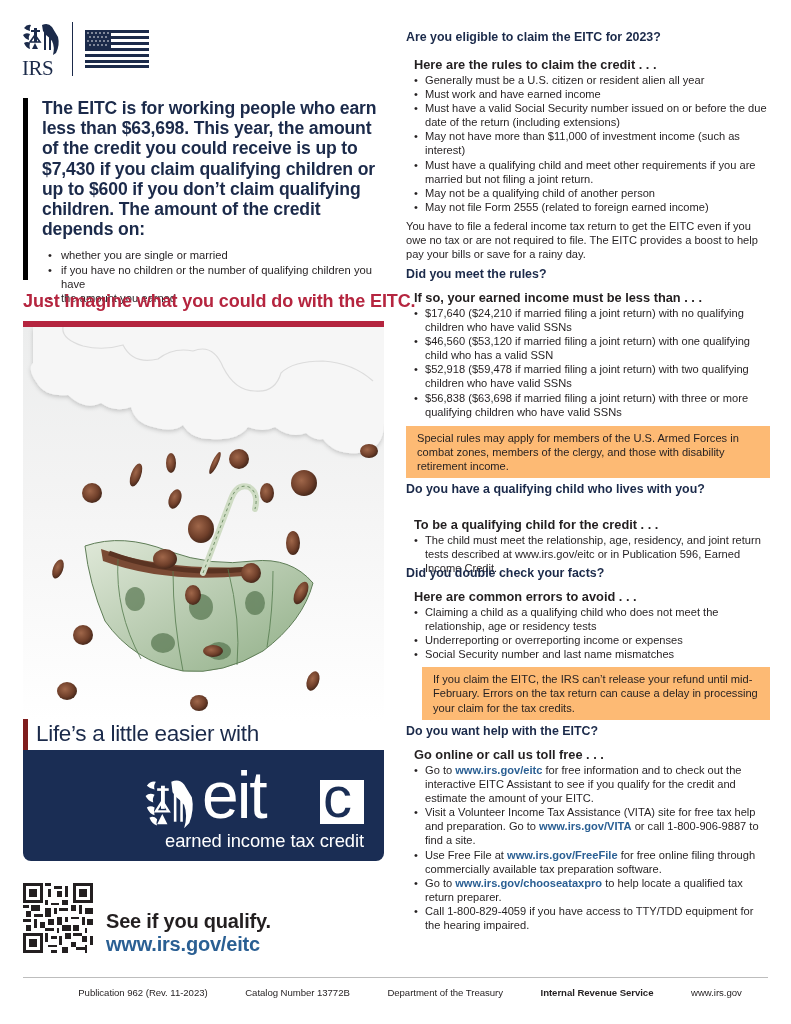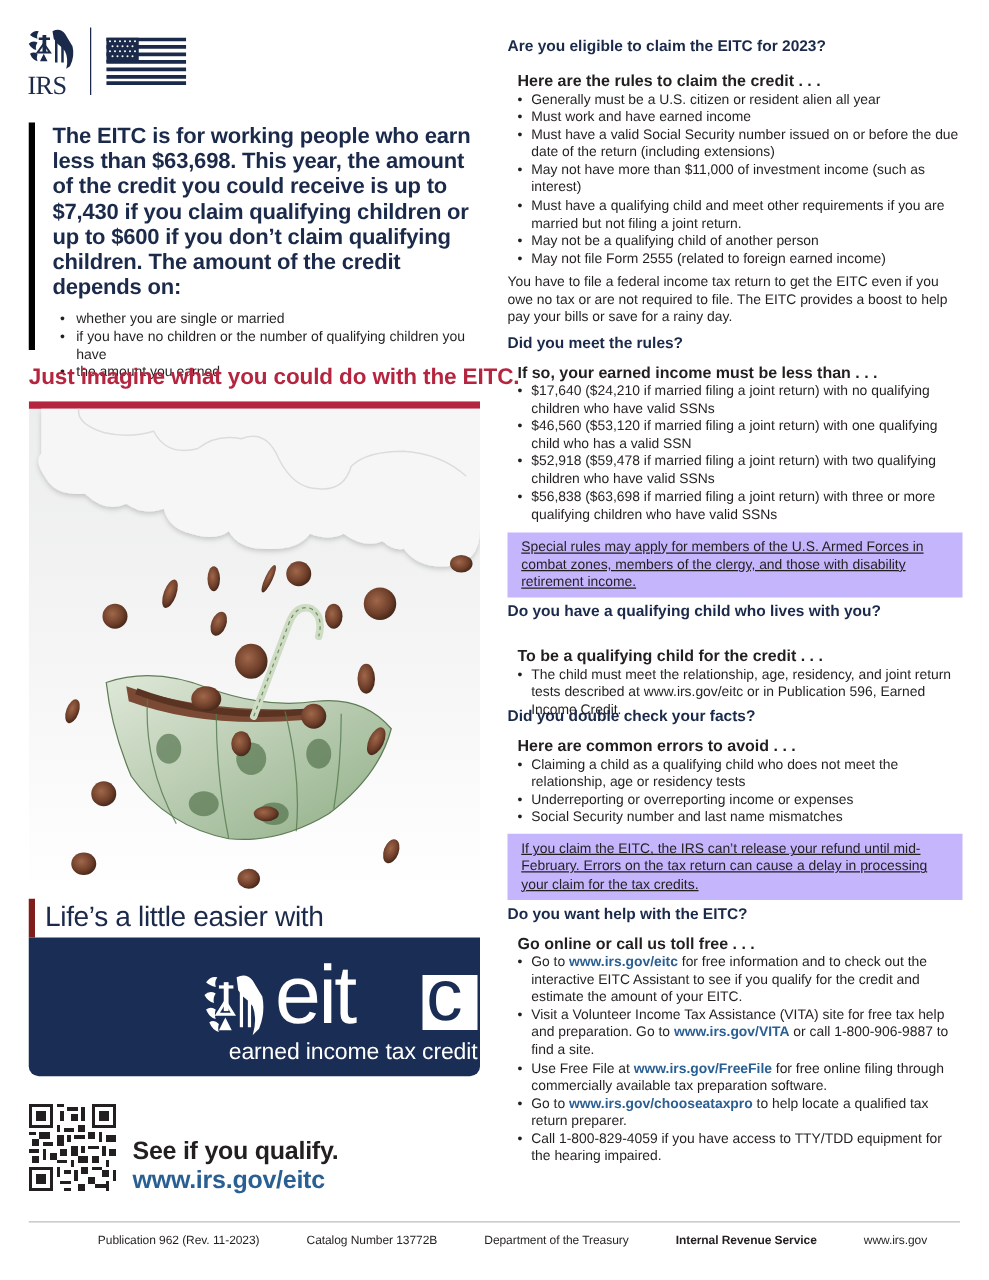--- a/index.html
+++ b/index.html
@@ -25,39 +25,39 @@
 
   
   .illus { position: absolute; left: 23px; top: 321px; width: 361px; height: 400px; overflow: hidden; }
   .illus-bar { position: absolute; left: 0; top: 0; width: 100%; height: 6px; background: #b5253f; }
   .illus-bg { position: absolute; left: 0; top: 6px; width: 100%; height: 394px; background: linear-gradient(180deg, #eceded 0%, #f4f4f4 45%, #ffffff 100%); }
   .illus svg { position: absolute; left: 0; top: 0; }
 
   
   .life { position: absolute; left: 23px; top: 719px; height: 31px; border-left: 5px solid #7f1d1d; padding-left: 8px; font-size: 22.5px; color: #1b2a4a; line-height: 30px; letter-spacing: -0.3px; }
   .eitc-box { position: absolute; left: 23px; top: 750px; width: 361px; height: 111px; background: #1a2d54; border-radius: 0 0 8px 8px; }
-  .eitc-logo { position: absolute; right: 2px; top: 18px; width: 220px; height: 84px; }
+  .eitc-logo { position: absolute; right: 20px; top: 18px; width: 220px; height: 84px; }
   .eitc-word { position: absolute; left: 58px; top: -6px; font-size: 66px; color: #ffffff; font-weight: normal; letter-spacing: -2px; line-height: 66px; }
   .eitc-c-box { position: absolute; right: 0; top: 12px; width: 44px; height: 44px; background: #ffffff; }
   .eitc-c-box span { position: absolute; left: 3px; top: -14px; font-size: 58px; color: #1a2d54; line-height: 62px; }
   .eitc-tag { position: absolute; right: 0; top: 62px; font-size: 18.4px; color: #ffffff; letter-spacing: -0.1px; white-space: nowrap; }
   .eitc-eagle { position: absolute; left: 0; top: 10px; }
 
   
   .qr { position: absolute; left: 23px; top: 883px; width: 70px; height: 70px; }
   .qualify { position: absolute; left: 106px; top: 910px; }
   .qualify-title { font-size: 20px; font-weight: bold; color: #231f20; line-height: 23px; letter-spacing: -0.2px; }
   .qualify-url { font-size: 20px; font-weight: bold; color: #2a5f93; line-height: 23px; letter-spacing: -0.2px; }
   .h2 { font-size: 12.4px; font-weight: bold; color: #1b2a4a; line-height: 16px; }
   .h3 { font-size: 12.8px; font-weight: bold; color: #231f20; line-height: 16px; margin-left: 8px; margin-top: 6px; }
   .blist { list-style: none; margin-left: 8px; }
   .blist li { position: relative; font-size: 11.1px; line-height: 14.1px; padding-left: 11px; color: #231f20; }
   .blist li::before { content: "•"; position: absolute; left: 0; top: 0; }
   .para { font-size: 11.1px; line-height: 14.1px; color: #231f20; margin-top: 5px; }
-  .gray { background: #c4b5fd; padding: 5px 10px 5px 11px; font-size: 11.1px; line-height: 14.1px; color: #231f20; text-decoration: underline; }
+  .gray { background: #fdba74; padding: 5px 10px 5px 11px; font-size: 11.1px; line-height: 14.1px; color: #231f20; }
   .link { color: #2a5f93; font-weight: bold; }
 
   .sec { position: absolute; left: 406px; width: 364px; }
 
   
   .footer-rule { position: absolute; left: 23px; top: 977px; width: 745px; height: 1px; background: #bdbdbd; }
   .footer { position: absolute; left: 0; top: 987px; width: 791px; text-align: center; font-size: 9.6px; color: #231f20; letter-spacing: -0.05px; }
   .footer span { margin: 0 3px; padding-left: 29px; }
   .footer b { font-weight: bold; }
 </style>
@@ -331,21 +331,21 @@
 </div>
 
 <div class="sec" style="top:565px;">
   <div class="h2">Did you double check your facts?</div>
   <div class="h3" style="margin-top:8px;">Here are common errors to avoid . . .</div>
   <ul class="blist">
     <li>Claiming a child as a qualifying child who does not meet the relationship, age or residency tests</li>
     <li>Underreporting or overreporting income or expenses</li>
     <li>Social Security number and last name mismatches</li>
   </ul>
-  <div class="gray" style="margin-top:6px;">If you claim the EITC, the IRS can’t release your refund until mid-February. Errors on the tax return can cause a delay in processing your claim for the tax credits.</div>
+  <div class="gray" style="margin-top:6px;margin-left:16px;">If you claim the EITC, the IRS can’t release your refund until mid-February. Errors on the tax return can cause a delay in processing your claim for the tax credits.</div>
 </div>
 
 <div class="sec" style="top:723px;">
   <div class="h2">Do you want help with the EITC?</div>
   <div class="h3" style="margin-top:8px;">Go online or call us toll free . . .</div>
   <ul class="blist">
     <li><span>Go to </span><span class="link">www.irs.gov/eitc</span><span> for free information and to check out the interactive EITC Assistant to see if you qualify for the credit and estimate the amount of your EITC.</span></li>
     <li><span>Visit a Volunteer Income Tax Assistance (VITA) site for free tax help and preparation. Go to </span><span class="link">www.irs.gov/VITA</span><span> or call 1-800-906-9887 to find a site.</span></li>
     <li><span>Use Free File at </span><span class="link">www.irs.gov/FreeFile</span><span> for free online filing through commercially available tax preparation software.</span></li>
     <li><span>Go to </span><span class="link">www.irs.gov/chooseataxpro</span><span> to help locate a qualified tax return preparer.</span></li>

